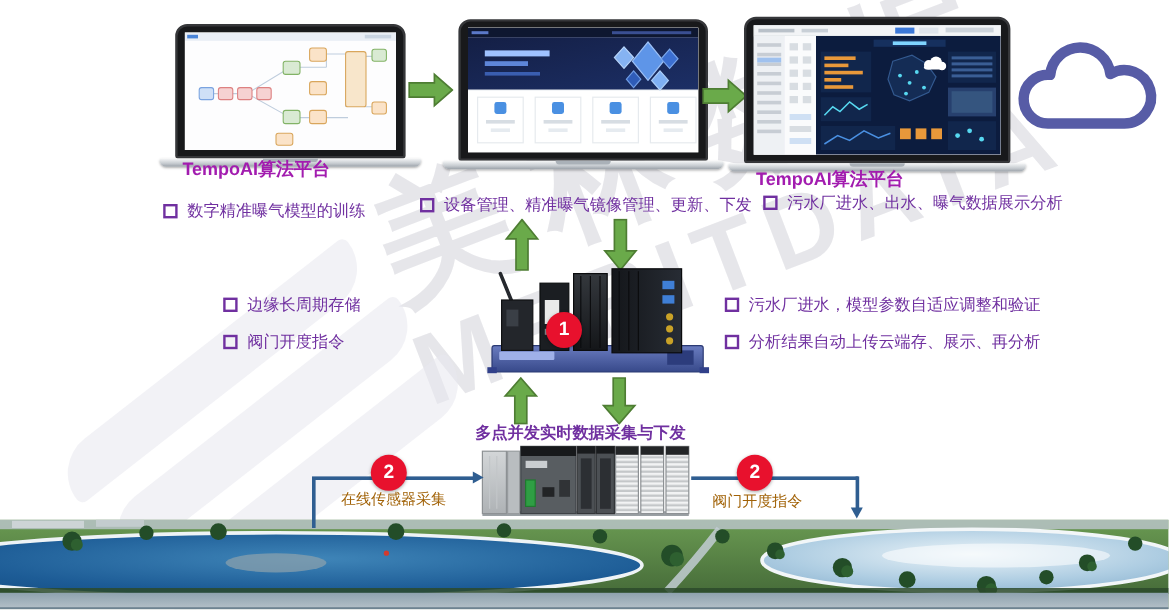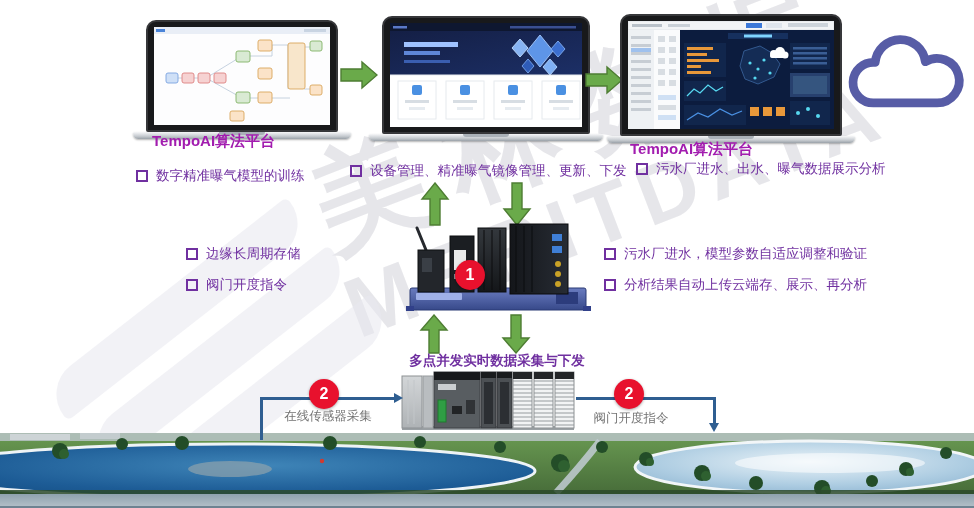--- a/index.html
+++ b/index.html
@@ -19,32 +19,32 @@
   .display{background:#fff;overflow:hidden;position:relative;}
   .base{height:7px;margin:0 -13px;border-radius:2px 2px 7px 7px;position:relative;
         background:linear-gradient(180deg,#f6f7f8,#c6cbd0 60%,#9aa1a8);box-shadow:0 1px 2px rgba(0,0,0,.3);}
   .base::after{content:"";position:absolute;left:50%;top:0;transform:translateX(-50%);
         width:46px;height:3px;background:#aab1b8;border-radius:0 0 5px 5px;}
   .plat-label{position:absolute;font-size:15px;color:#a21caf;z-index:2;font-weight:700;}
   
   .bullet{position:absolute;display:flex;align-items:flex-start;gap:8px;color:#7030a0;
           font-size:13.5px;line-height:1.25;z-index:2;white-space:nowrap;}
   .bullet .sq{width:8px;height:8px;border:2.5px solid #7030a0;margin-top:2px;flex:0 0 auto;}
-  .caption{position:absolute;color:#7030a0;font-weight:700;font-size:13.5px;text-align:center;z-index:2;}
+  .caption{position:absolute;color:#7030a0;font-weight:700;font-size:13.5px;z-index:2;}
   
   .badge{position:absolute;width:30px;height:30px;border-radius:50%;background:#e8112d;color:#fff;
          font-weight:700;font-size:16px;display:flex;align-items:center;justify-content:center;
          box-shadow:0 1px 3px rgba(0,0,0,.35);z-index:4;}
   
   .hline,.vline{position:absolute;background:#2f5e91;z-index:3;}
   .ah-right{position:absolute;width:0;height:0;border-top:5px solid transparent;
             border-bottom:5px solid transparent;border-left:9px solid #2f5e91;z-index:3;}
   .ah-down{position:absolute;width:0;height:0;border-left:5px solid transparent;
            border-right:5px solid transparent;border-top:9px solid #2f5e91;z-index:3;}
-  .flow-label{position:absolute;font-size:12.5px;color:#737373;text-align:center;z-index:3;white-space:nowrap;}
+  .flow-label{position:absolute;font-size:12.5px;color:#a16207;text-align:center;z-index:3;white-space:nowrap;}
   .garrow{position:absolute;z-index:2;}
   .photo{position:absolute;left:0;top:433px;width:974px;height:75px;z-index:1;}
 </style>
 </head>
 <body>
 
 <div id="canvas">
 
   <div class="wm">
     <div class="wm-cn">美林数据</div>

